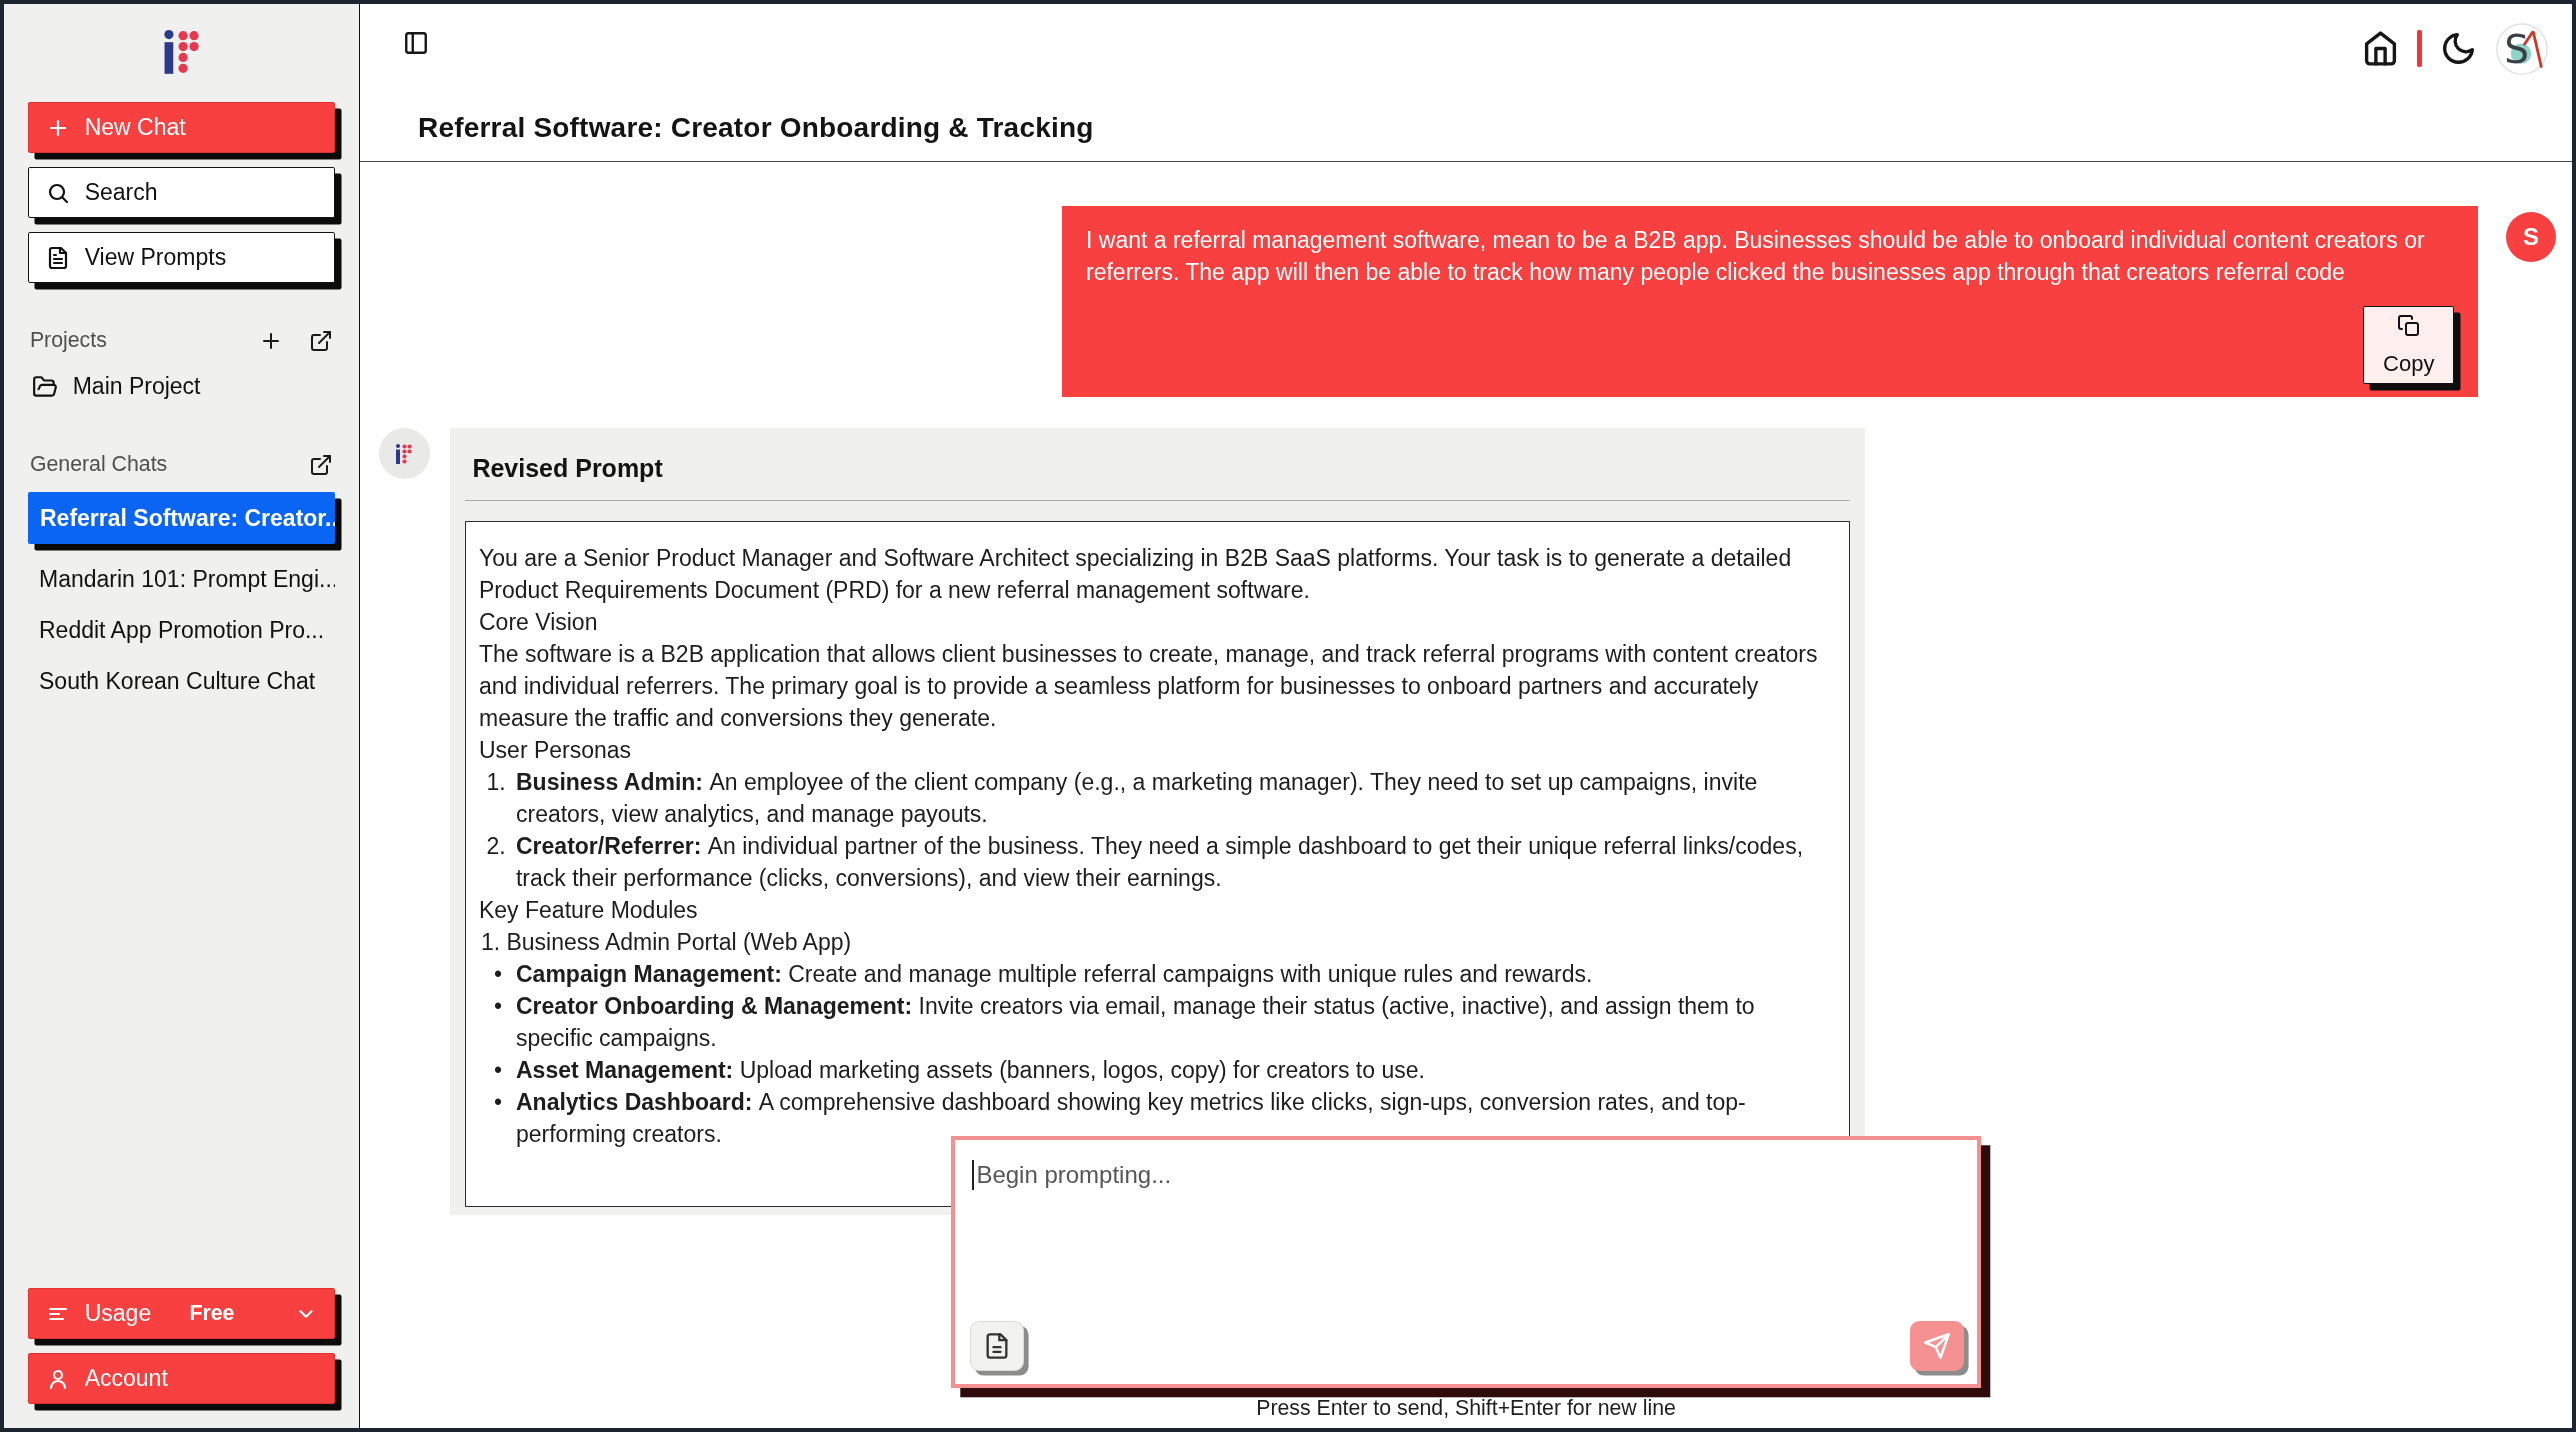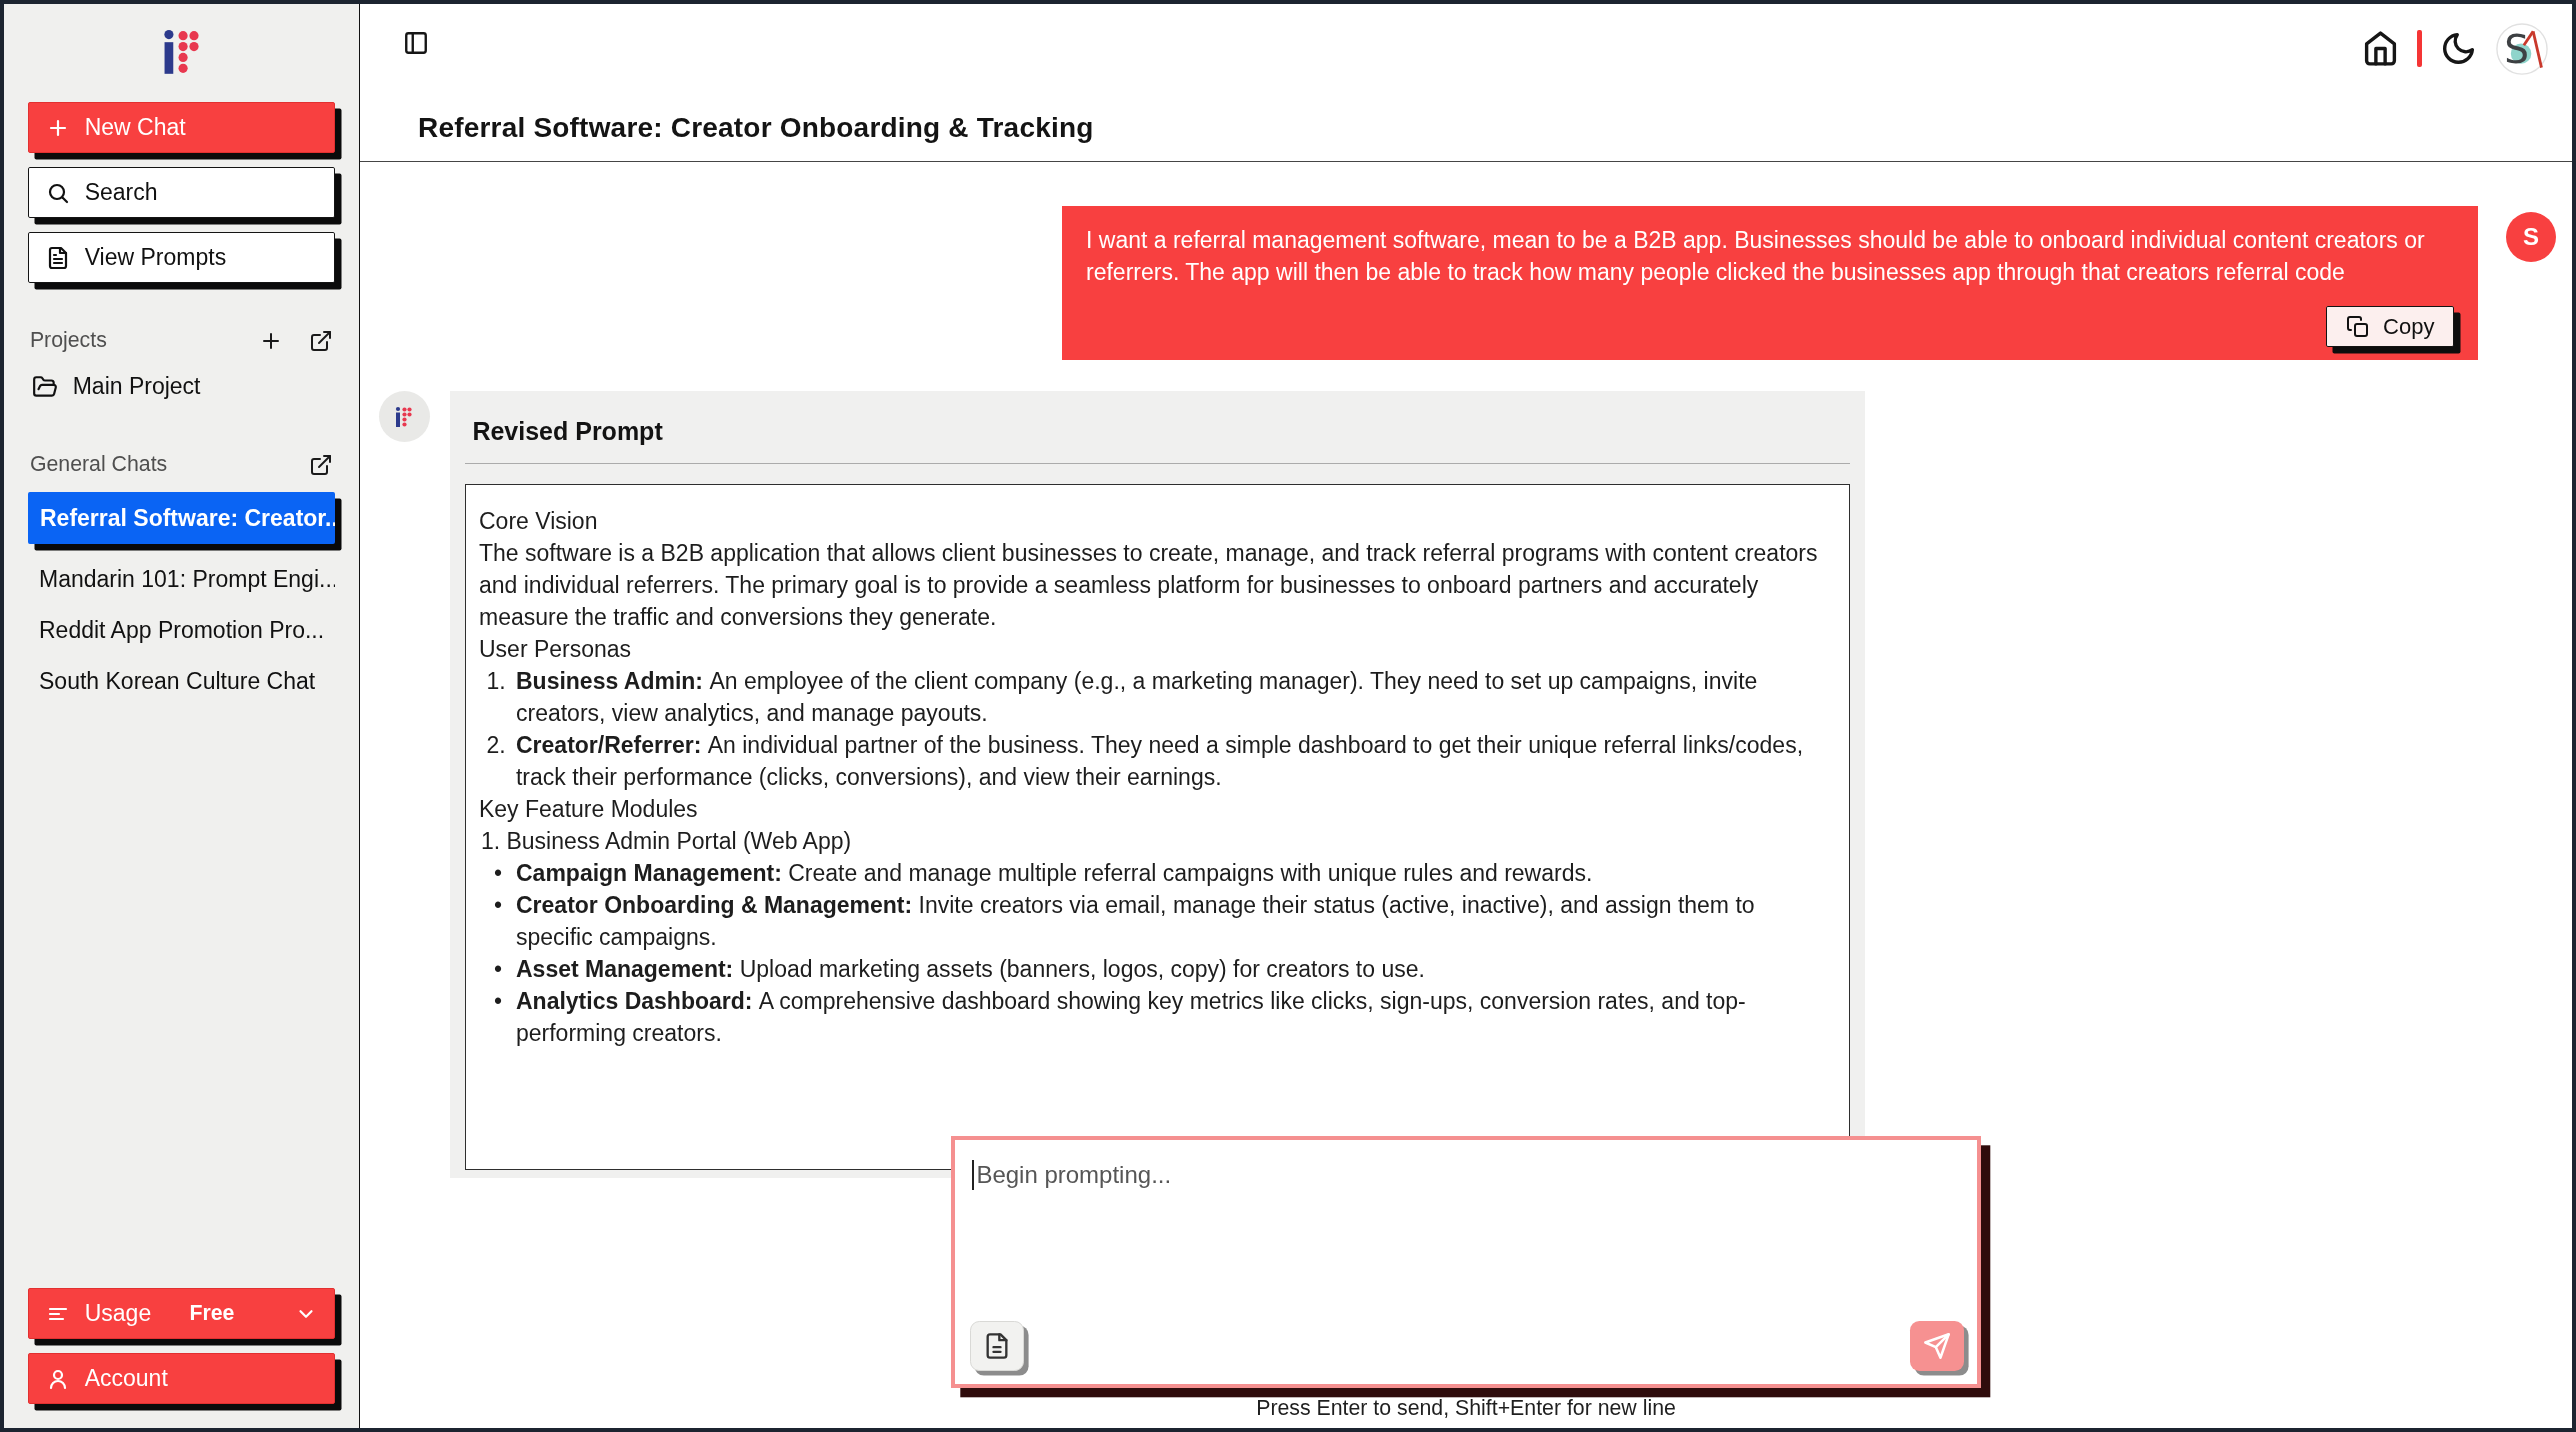--- a/index.html
+++ b/index.html
@@ -74,20 +74,21 @@
   .bubble {
     width: 1416px; min-height: 144px; background: #f84040; color: #fff;
     padding: 17.6px 24px 13px; font-size: 23px; line-height: 32px;
   }
   .copy-row { display: flex; justify-content: flex-end; margin-top: 18.6px; }
   .copy-btn {
     display: flex; align-items: center; gap: 13px; cursor: pointer;
     background: #fcefee; color: #111; font-size: 22px; font-family: inherit;
     border: 1.9px solid #131313; border-radius: 1.9px; padding: 6.5px 18.6px;
     box-shadow: 6.5px 6.5px 0 #0d0d0d;
+    flex-direction: column;
   }
   .user-avatar {
     width: 50px; height: 50px; border-radius: 50%; background: #f84040;
     color: #fff; font-size: 24px; font-weight: 700;
     display: flex; align-items: center; justify-content: center; margin-top: 5.6px;
   }
   
   .assistant-row { display: flex; align-items: flex-start; gap: 20.4px; padding-left: 18.6px; margin-top: 31px; }
   .assistant-avatar {
     width: 51px; height: 51px; border-radius: 50%; background: #e9e9e7;
@@ -320,20 +321,21 @@
             <circle cx="20" cy="17" r="4.2" fill="#e8384f"></circle>
             <circle cx="30" cy="17" r="4.2" fill="#e8384f"></circle>
             <circle cx="20" cy="27" r="4.2" fill="#e8384f"></circle>
             <circle cx="20" cy="37" r="4.2" fill="#e8384f"></circle>
           </svg>
         </div>
         <div class="card">
           <h2 class="card-title">Revised Prompt</h2>
           <hr class="card-rule">
           <div class="prompt-box" id="prompt-blocks">
+              <div class="blk blk-p">You are a Senior Product Manager and Software Architect specializing in B2B SaaS platforms. Your task is to generate a detailed Product Requirements Document (PRD) for a new referral management software.</div>
               <div class="blk blk-label">Core Vision</div>
               <div class="blk blk-p">The software is a B2B application that allows client businesses to create, manage, and track referral programs with content creators and individual referrers. The primary goal is to provide a seamless platform for businesses to onboard partners and accurately measure the traffic and conversions they generate.</div>
               <div class="blk blk-label">User Personas</div>
               <div class="blk blk-olitem"><span class="num">1.</span><strong>Business Admin: </strong>An employee of the client company (e.g., a marketing manager). They need to set up campaigns, invite creators, view analytics, and manage payouts.</div>
               <div class="blk blk-olitem"><span class="num">2.</span><strong>Creator/Referrer: </strong>An individual partner of the business. They need a simple dashboard to get their unique referral links/codes, track their performance (clicks, conversions), and view their earnings.</div>
               <div class="blk blk-label">Key Feature Modules</div>
               <div class="blk blk-plainline">1. Business Admin Portal (Web App)</div>
               <div class="blk blk-bullet"><strong>Campaign Management: </strong>Create and manage multiple referral campaigns with unique rules and rewards.</div>
               <div class="blk blk-bullet"><strong>Creator Onboarding &amp; Management: </strong>Invite creators via email, manage their status (active, inactive), and assign them to specific campaigns.</div>
               <div class="blk blk-bullet"><strong>Asset Management: </strong>Upload marketing assets (banners, logos, copy) for creators to use.</div>

